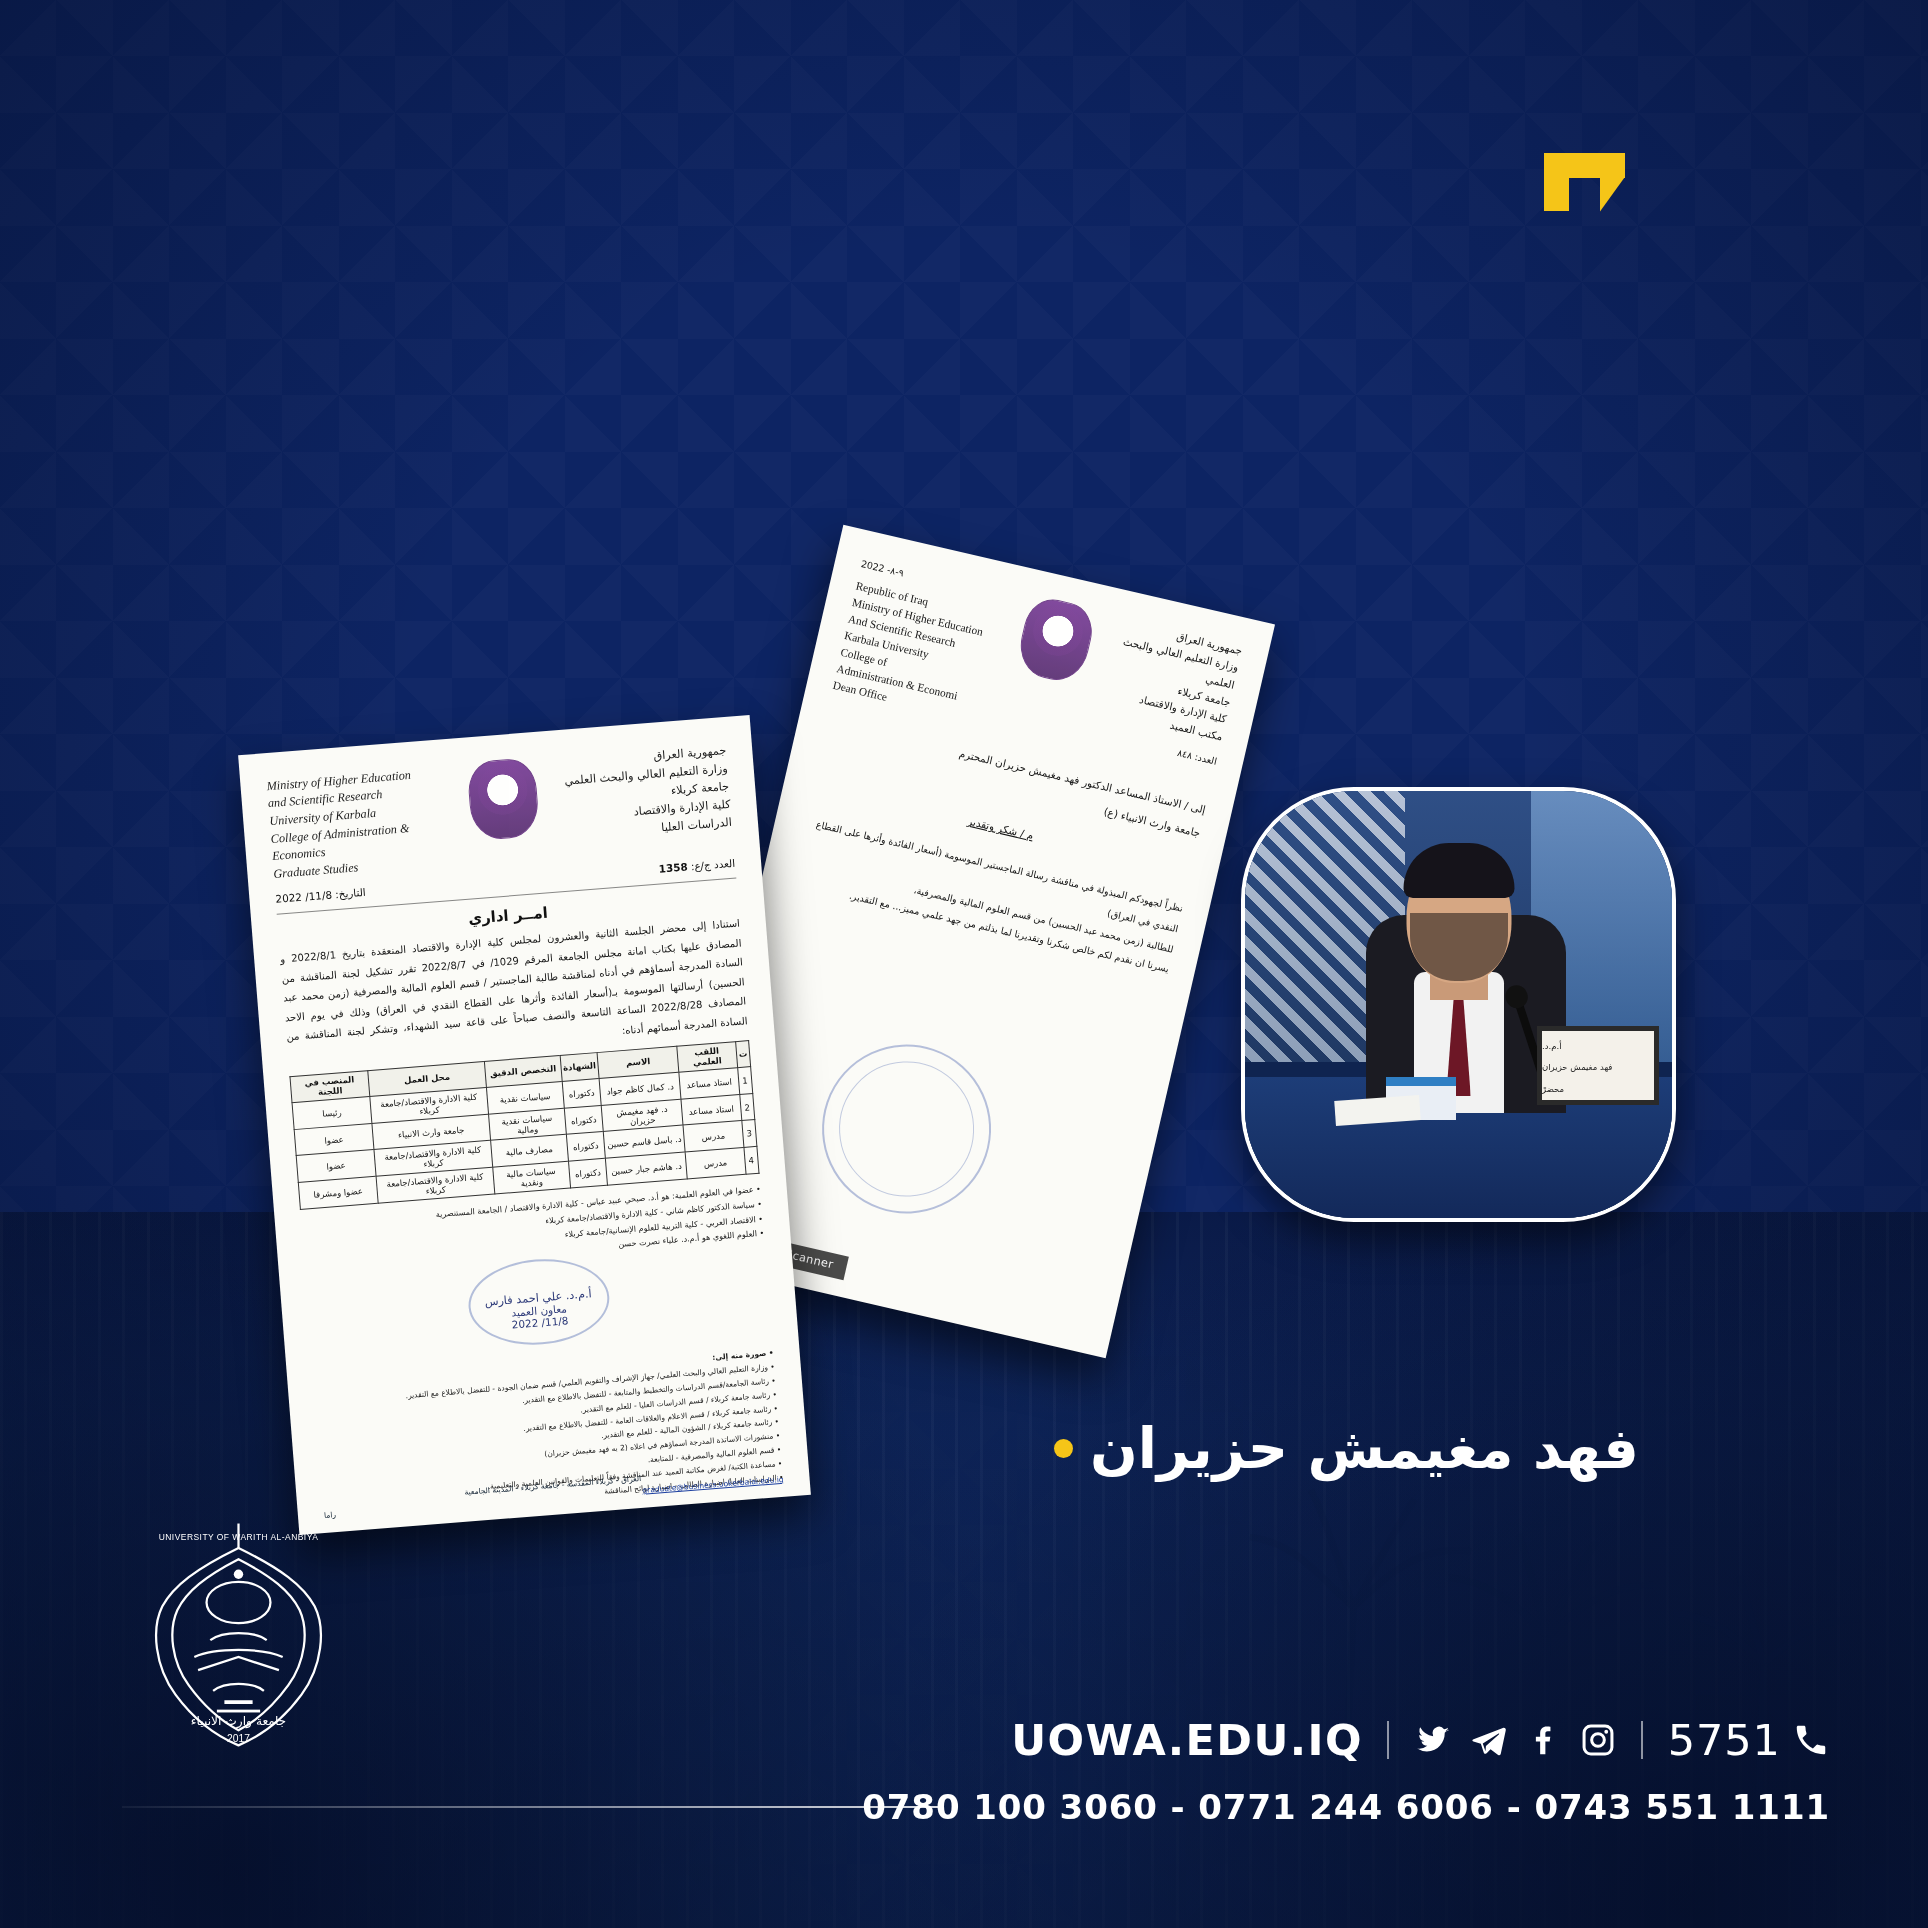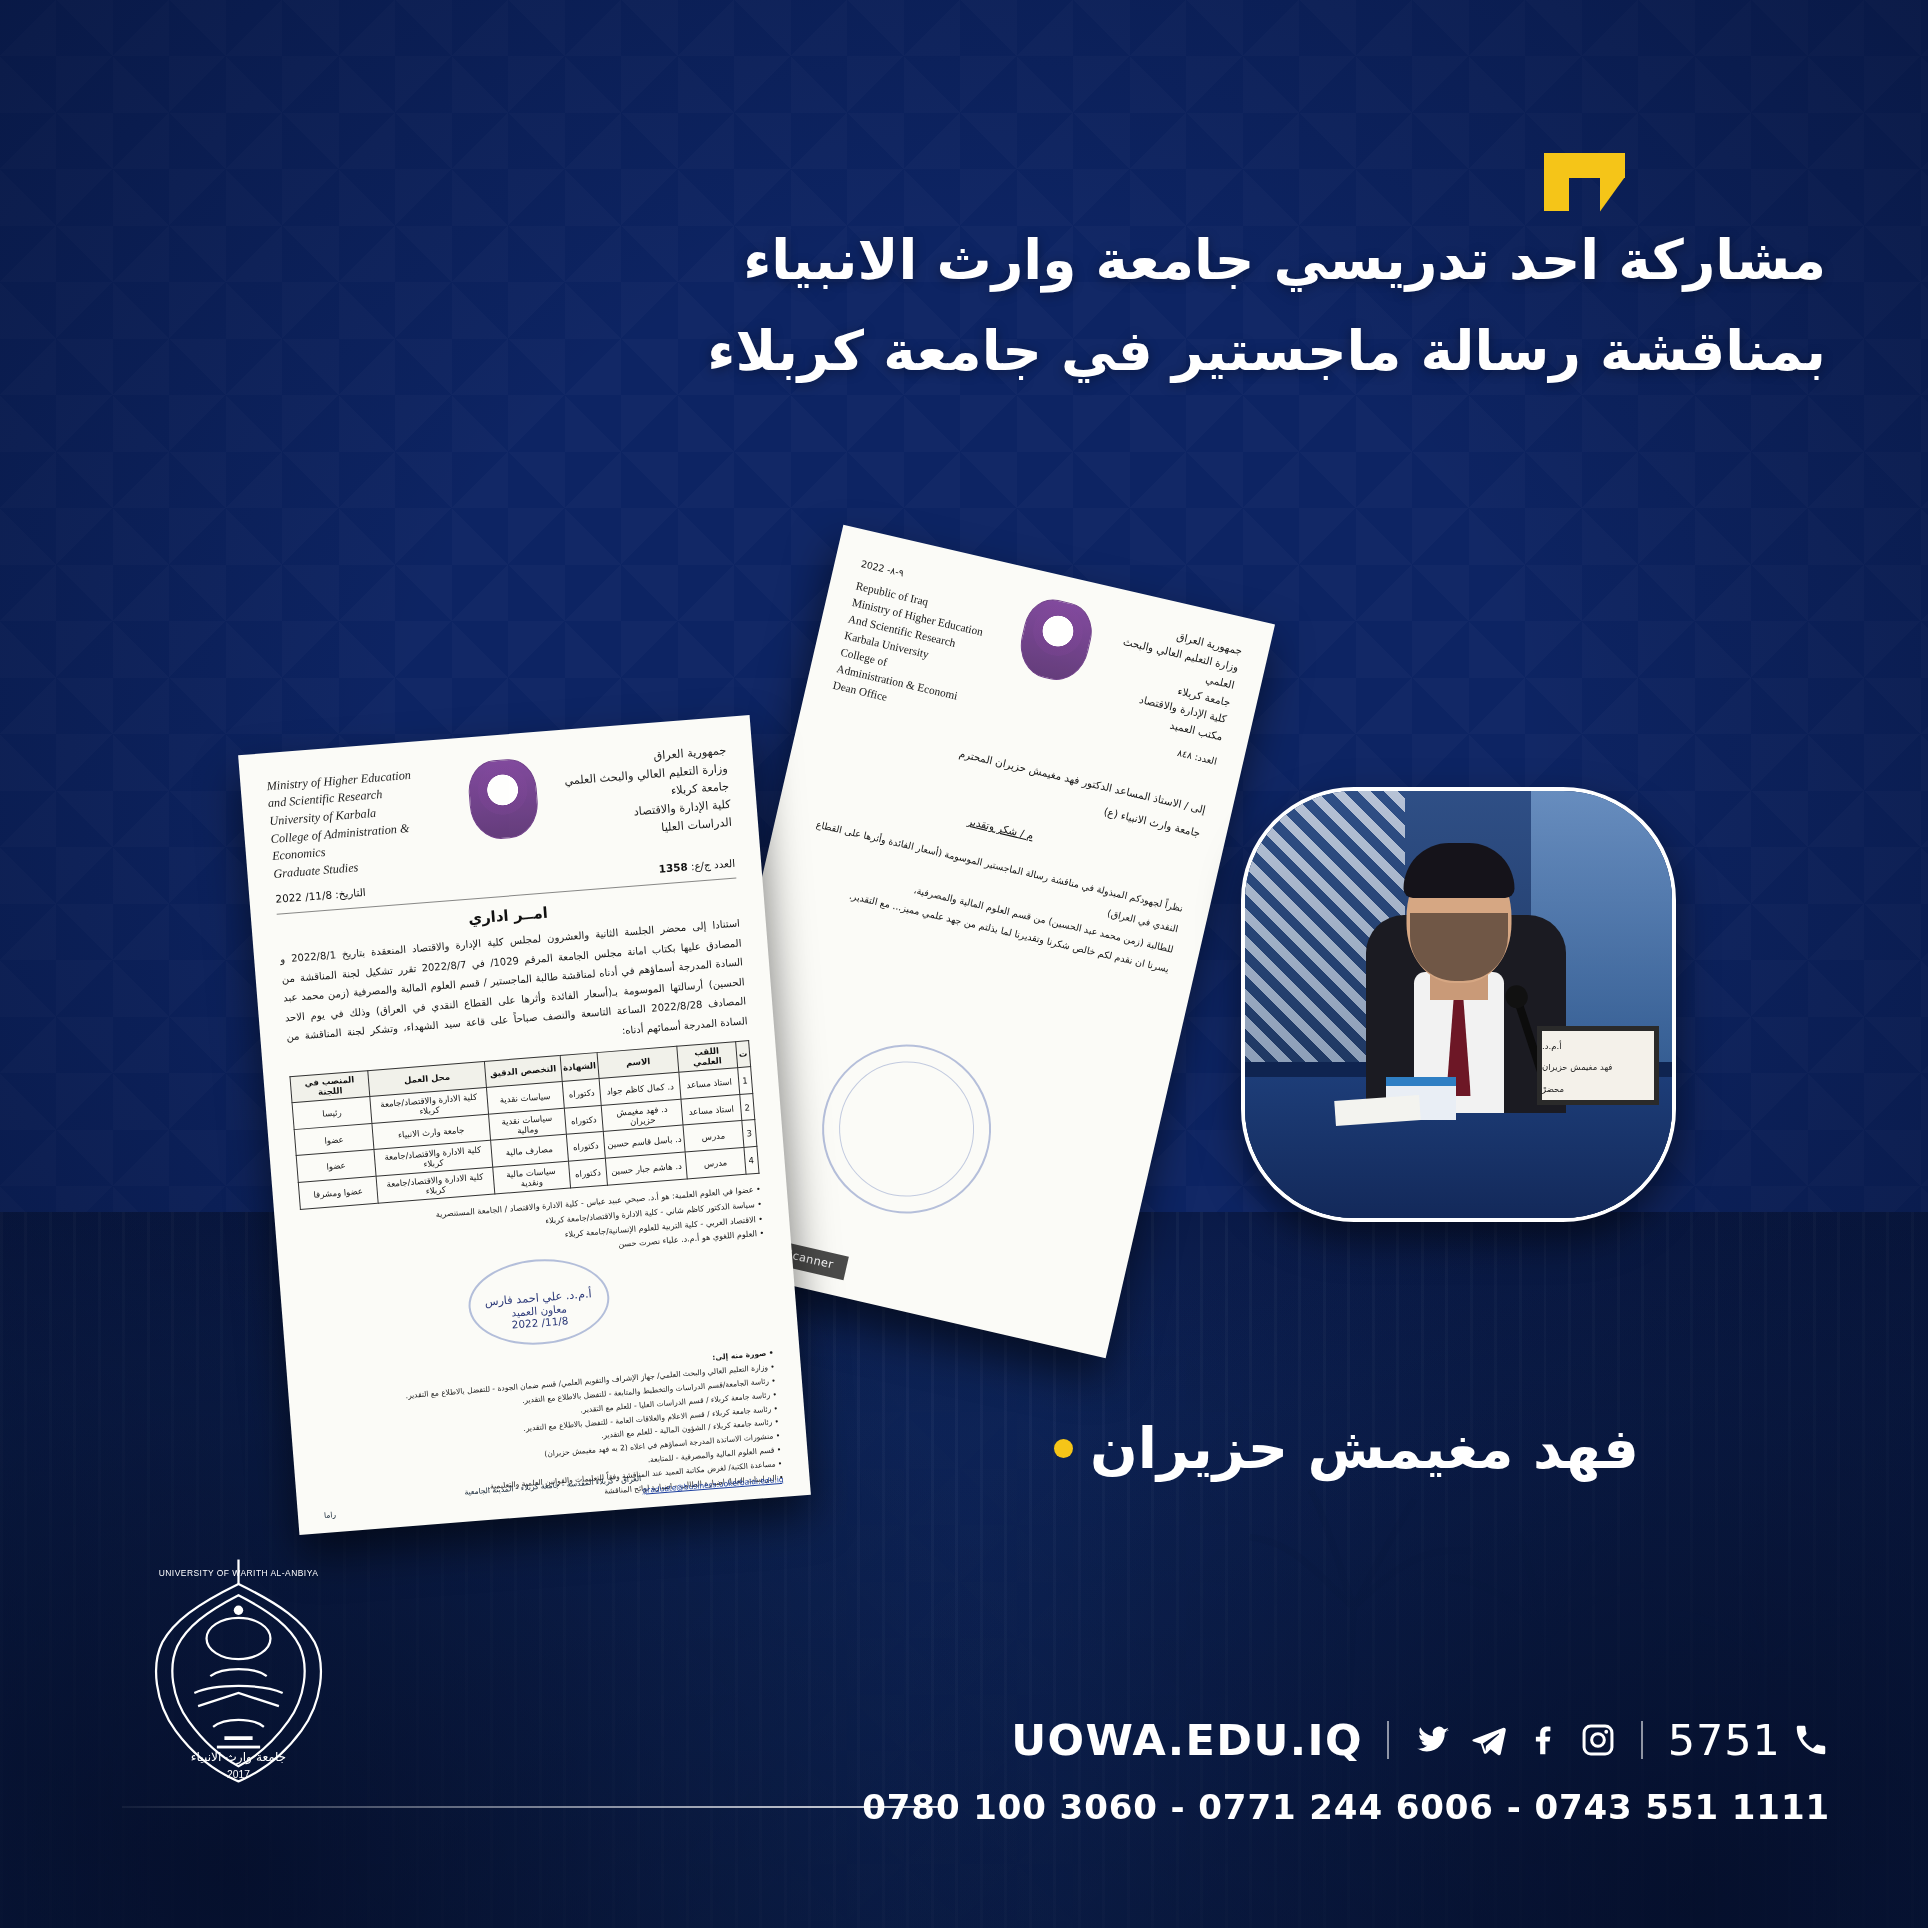--- a/index.html
+++ b/index.html
@@ -193,21 +193,21 @@
   #name-block {
     position:absolute; right:102px; top:1403px; width:772px;
     direction:rtl; text-align:right; color:#ffffff;
   }
   #name-title { font-size:40px; letter-spacing:0.9px; line-height:1.3; }
   #name-row { display:flex; flex-direction:row; align-items:center; justify-content:flex-end; gap:17px; margin-top:13px; }
   #name-main { font-size:56px; font-weight:bold; }
   #name-dot { width:19px; height:19px; border-radius:50%; background:#f5c518; flex:0 0 auto; }
 
   
-  #logo { position:absolute; left:130px; top:1552px; width:217px; height:235px; }
+  #logo { position:absolute; left:130px; top:1516px; width:217px; height:235px; }
   #logo svg { width:100%; height:100%; }
 
   
   #footer { position:absolute; left:0; right:0; bottom:62px; height:160px; }
   #footer-divider {
     position:absolute; left:122px; bottom:58px; width:819px; height:1.9px;
     background:linear-gradient(to left, rgba(255,255,255,0.85), rgba(255,255,255,0.05));
   }
   #footer-top {
     position:absolute; right:98px; top:9.4px;
@@ -253,24 +253,20 @@
   </svg>
 
   <div id="bg-vignette"></div>
 
   <div id="accent-mark">
     <div class="bar-v"></div>
       <div class="bar-h"></div>
       <div class="notch"></div>
   </div>
 
-  <div id="headline">
-    <div class="line">مشاركة احد تدريسي جامعة وارث الانبياء</div>
-    <div class="line">بمناقشة رسالة ماجستير في جامعة كربلاء</div>
-  </div>
 
   <div class="doc" id="doc-back">
     <div class="doc-inner">
       <div style="display:flex;flex-direction:row;justify-content:space-between;align-items:flex-start;">
         <div style="width:42%;">
           <div class="doc2-meta" style="text-align:left;">
             <span>٩-٨- 2022</span>
           </div>
           <div class="doc2-head-en" style="text-align:left;margin-top:5.6px;">
             <div>Republic of Iraq</div>

